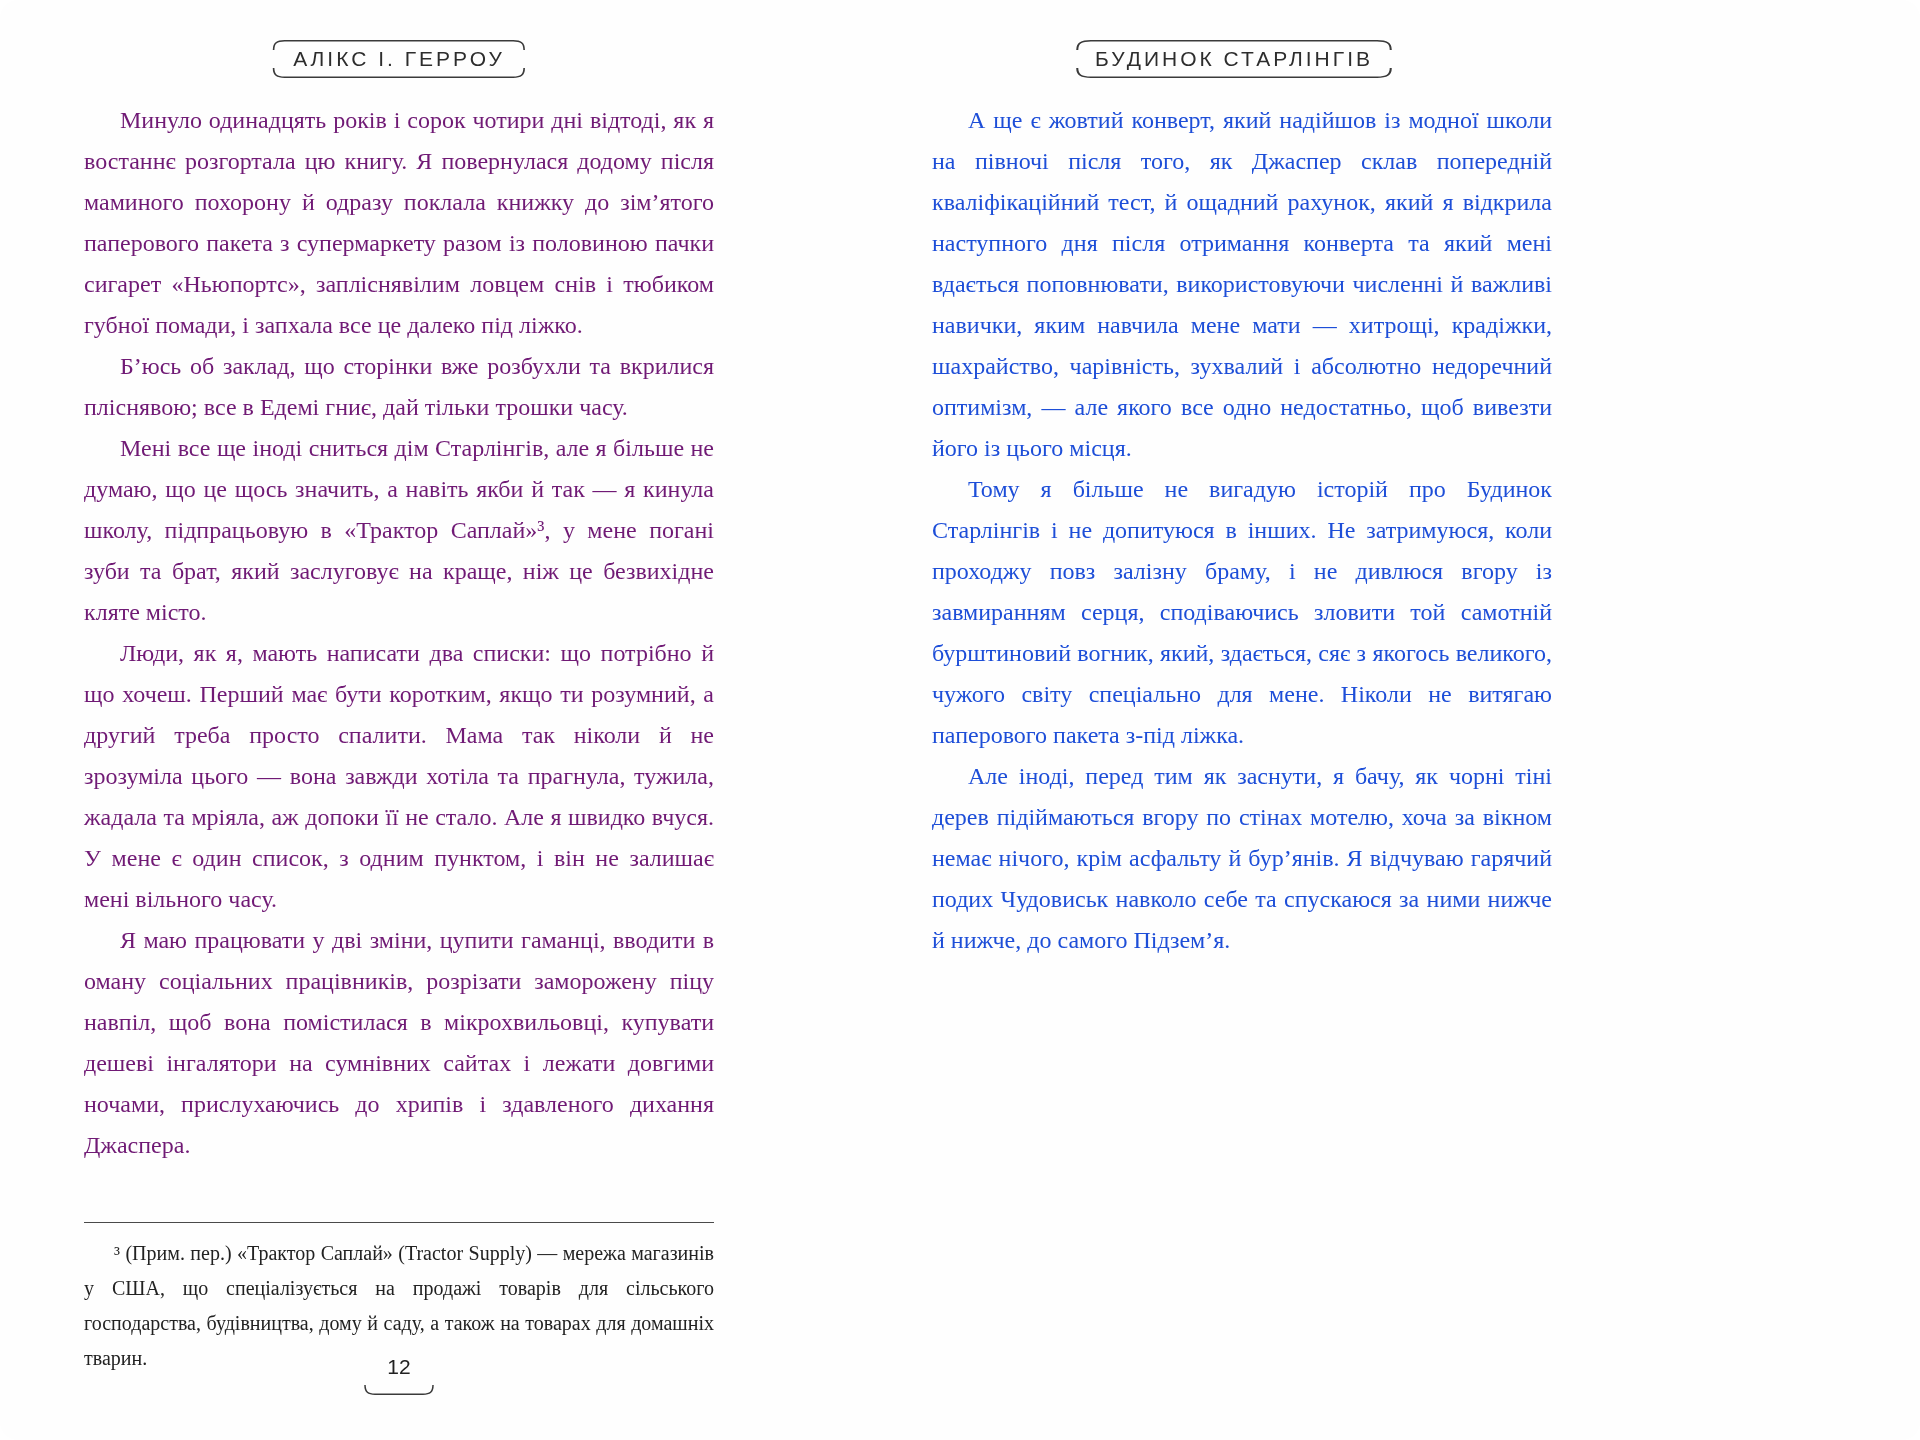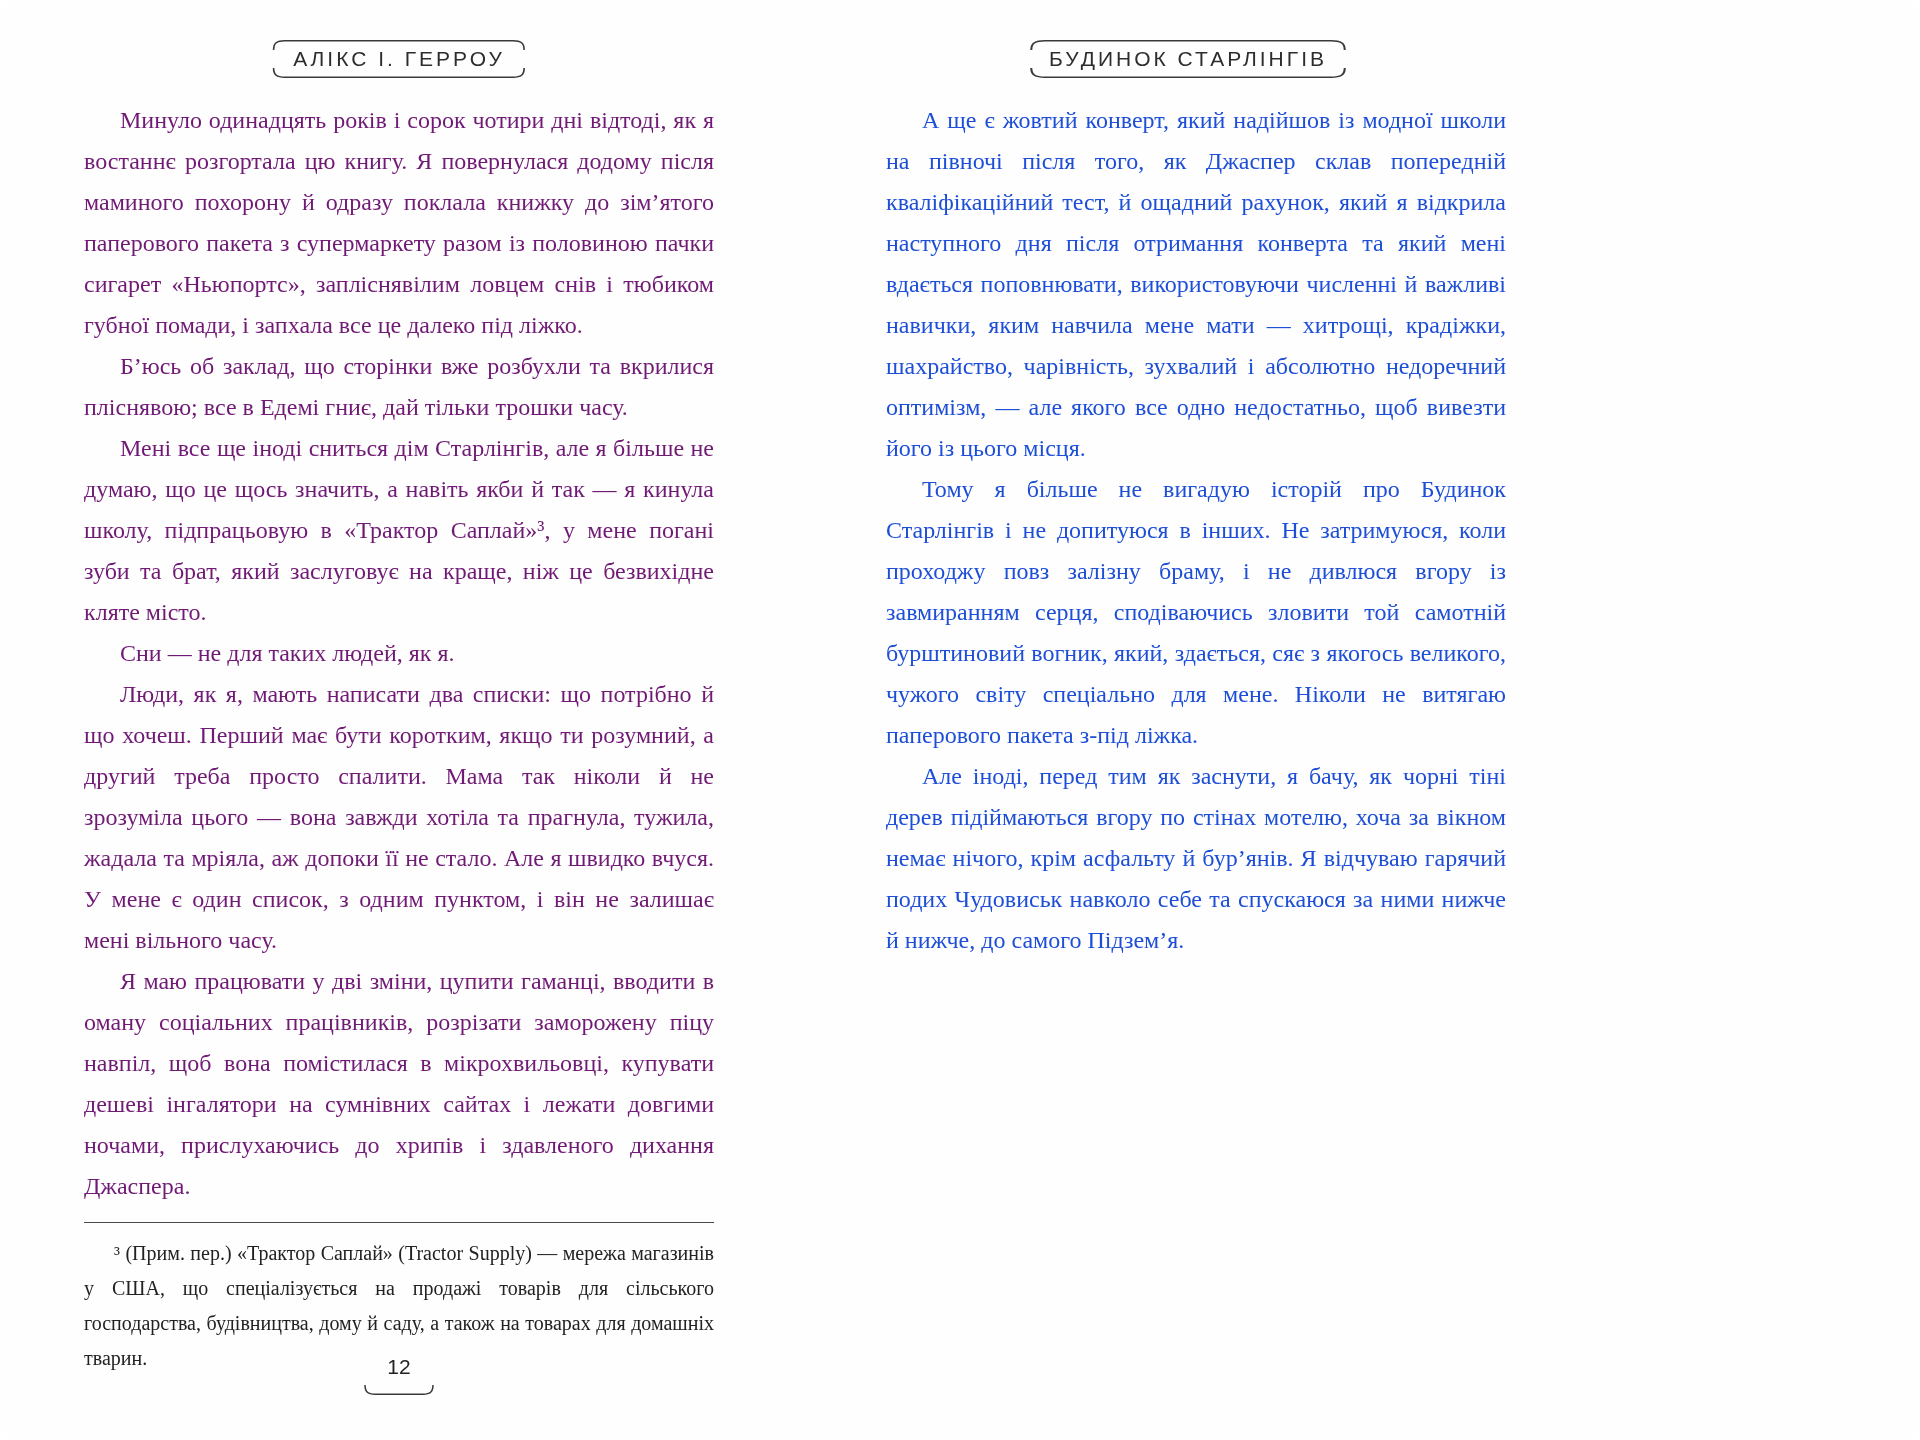--- a/index.html
+++ b/index.html
@@ -15,21 +15,21 @@
     height:1440px;
     background:#fefefe;
     overflow:hidden;
   }
   .page{
     position:absolute;
     top:0;
     height:1440px;
   }
   .page-left{ left:84px;  width:630px; }
-  .page-right{ left:870px; width:636px; }
+  .page-right{ left:916px; width:636px; }
 
   .running-head{
     display:flex;
     justify-content:center;
     margin-top:34px;
     height:50px;
   }
   .badge{
     position:relative;
     display:inline-flex;
@@ -114,21 +114,20 @@
           <path d="M6 34 C6 41 9 43.2 16 43.2 L224 43.2 C231 43.2 234 41 234 34" fill="none" stroke="#3a3a3a" stroke-width="1.5"></path>
         </svg>
         <span class="rh-text">АЛІКС І. ГЕРРОУ</span>
       </div>
     </div>
 
     <div class="body-text" style="color: #701a75;">
         <p class="para">Минуло одинадцять років і сорок чотири дні відтоді, як я востаннє розгортала цю книгу. Я повернулася додому після маминого похорону й одразу поклала книжку до зім’ятого паперового пакета з супермаркету разом із половиною пачки сигарет «Ньюпортс», запліснявілим ловцем снів і тюбиком губної помади, і запхала все це далеко під ліжко.</p>
         <p class="para">Б’юсь об заклад, що сторінки вже розбухли та вкрилися пліснявою; все в Едемі гниє, дай тільки трошки часу.</p>
         <p class="para">Мені все ще іноді сниться дім Старлінгів, але я більше не думаю, що це щось значить, а навіть якби й так — я кинула школу, підпрацьовую в «Трактор Саплай»³, у мене погані зуби та брат, який заслуговує на краще, ніж це безвихідне кляте місто.</p>
-        <p class="para">Сни — не для таких людей, як я.</p>
         <p class="para">Люди, як я, мають написати два списки: що потрібно й що хочеш. Перший має бути коротким, якщо ти розумний, а другий треба просто спалити. Мама так ніколи й не зрозуміла цього — вона завжди хотіла та прагнула, тужила, жадала та мріяла, аж допоки її не стало. Але я швидко вчуся. У мене є один список, з одним пунктом, і він не залишає мені вільного часу.</p>
         <p class="para">Я маю працювати у дві зміни, цупити гаманці, вводити в оману соціальних працівників, розрізати заморожену піцу навпіл, щоб вона помістилася в мікрохвильовці, купувати дешеві інгалятори на сумнівних сайтах і лежати довгими ночами, прислухаючись до хрипів і здавленого дихання Джаспера.</p>
       </div>
 
     <div class="footnote-block">
       <div class="footnote-rule"></div>
       <p class="footnote">³ (Прим. пер.) «Трактор Саплай» (Tractor Supply) — мережа магазинів у США, що спеціалізується на продажі товарів для сільського господарства, будівництва, дому й саду, а також на товарах для домашніх тварин.</p>
     </div>
 
     <div class="page-number-wrap">

